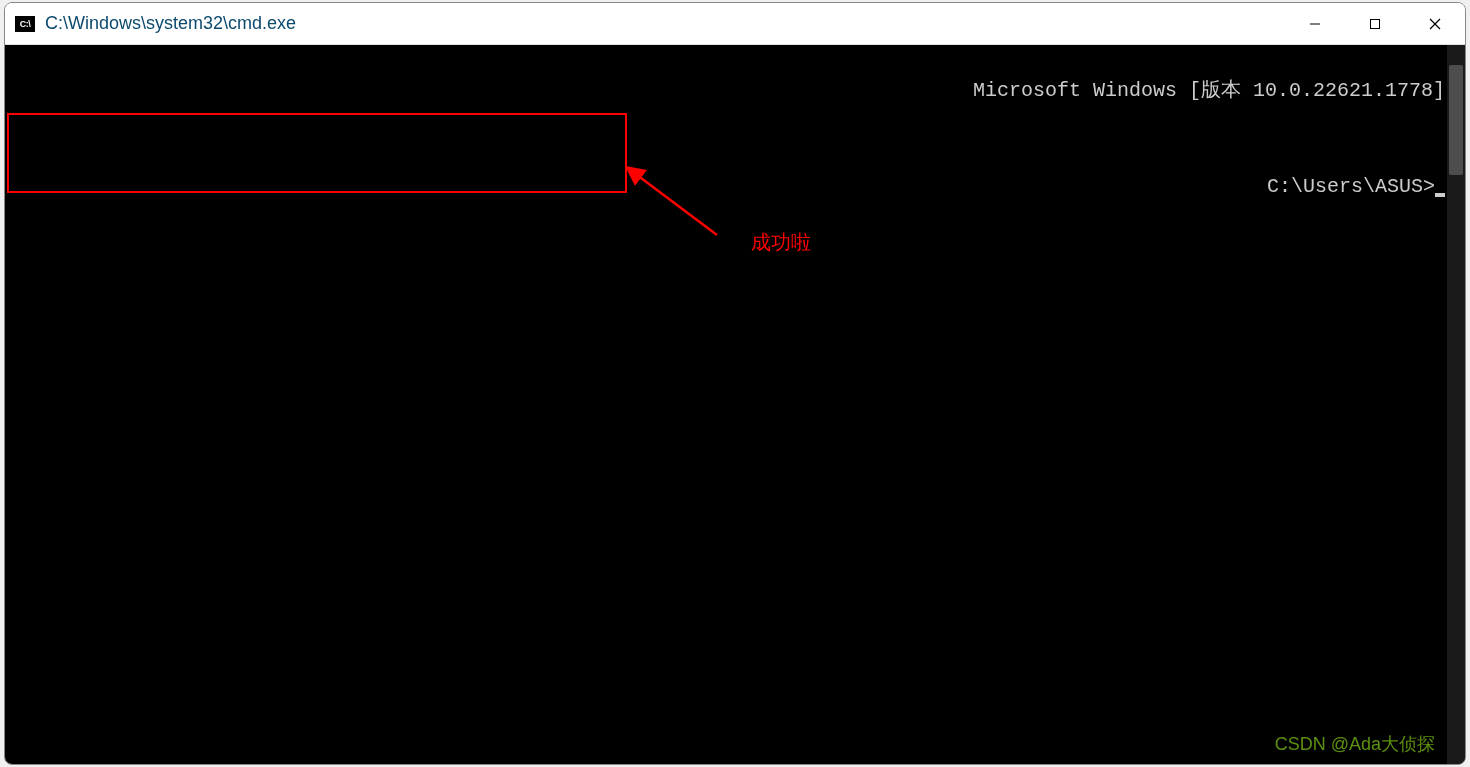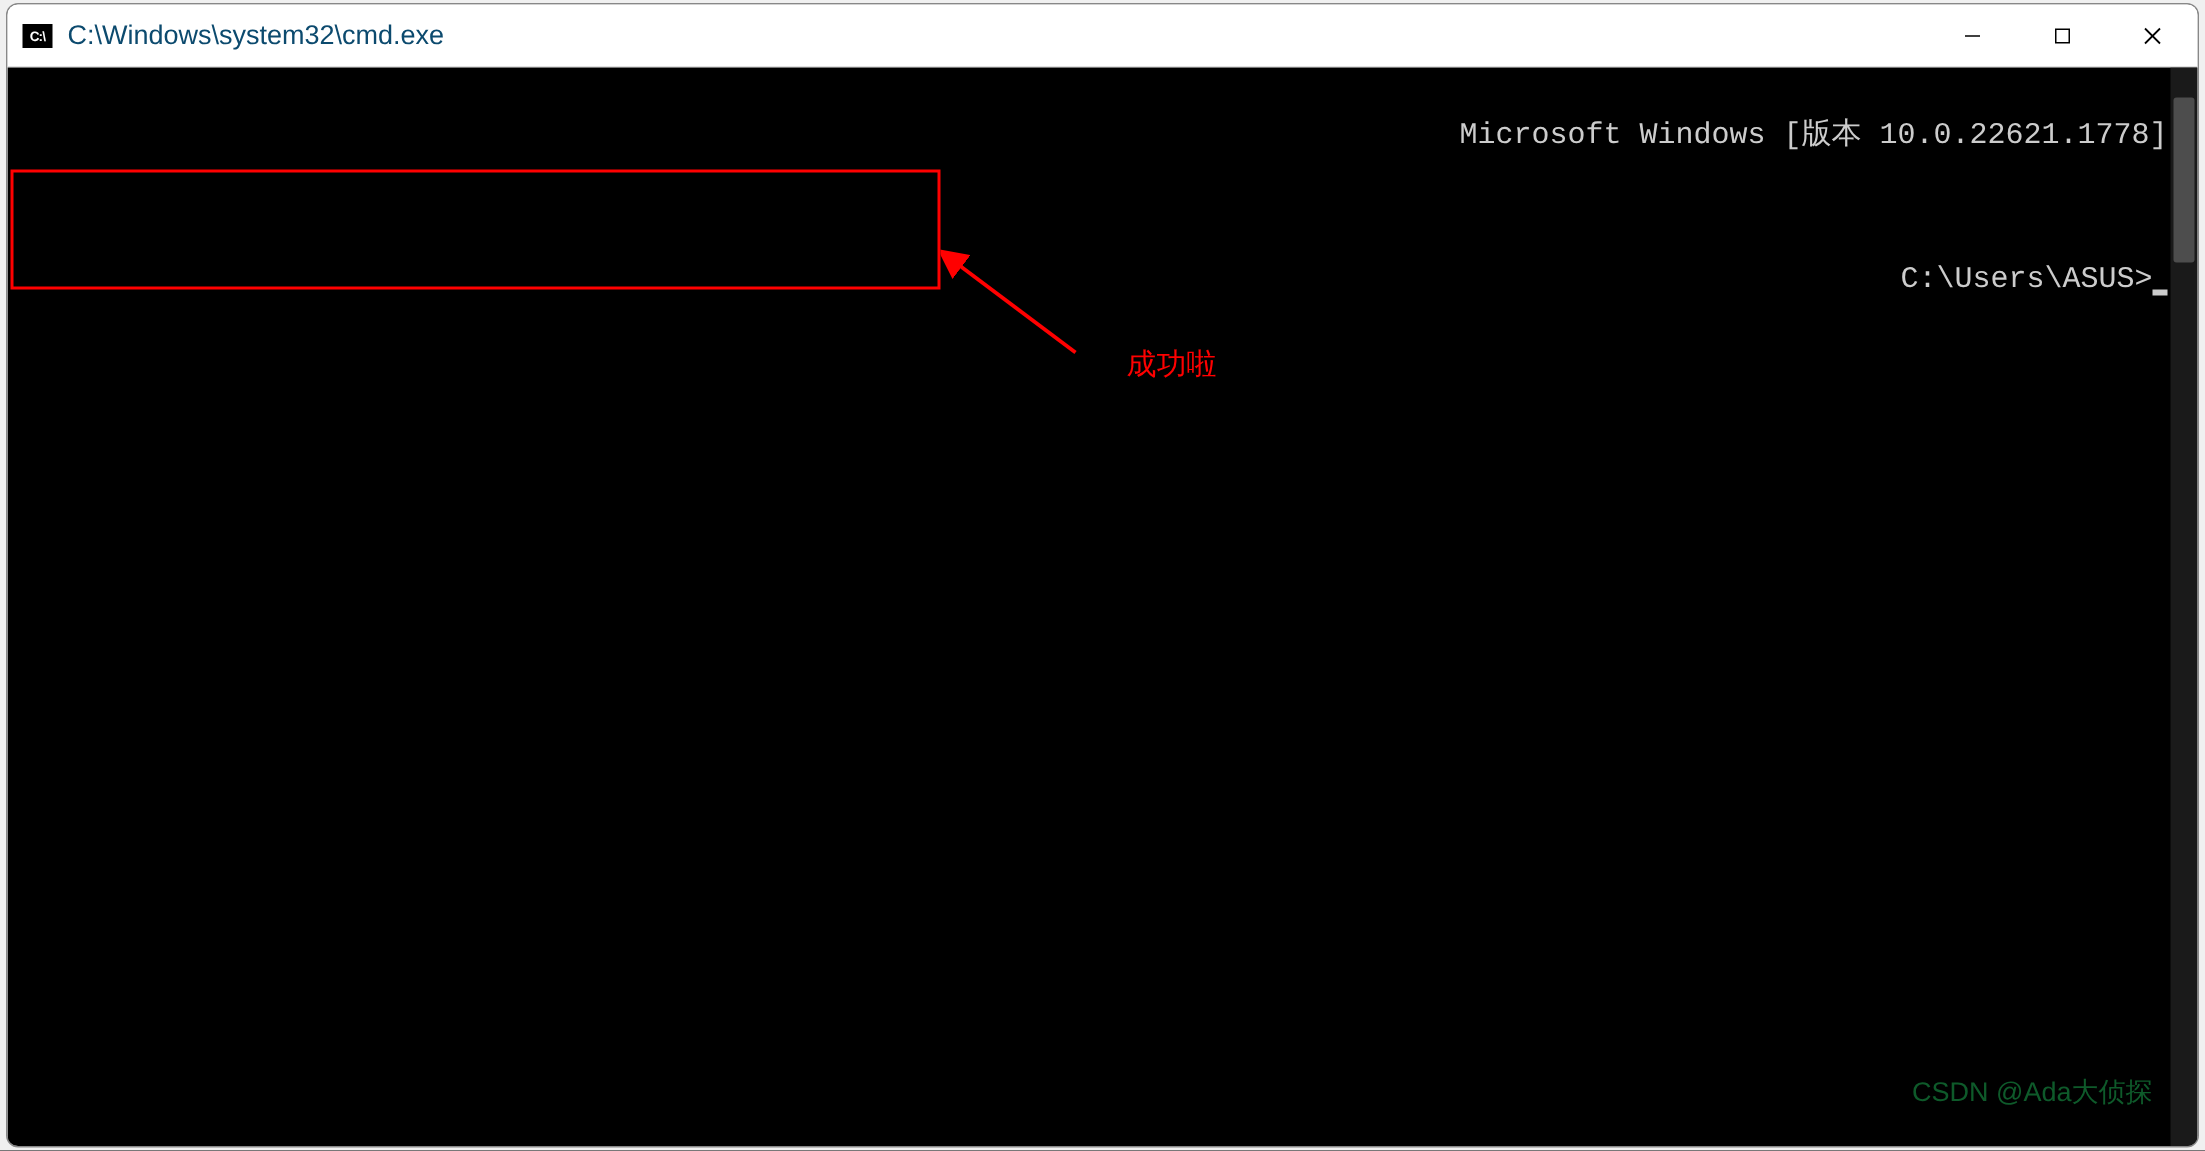--- a/index.html
+++ b/index.html
@@ -134,22 +134,22 @@
     .annotation-text {
       position: absolute;
       color: #ff0000;
       font-size: 20px;
       font-family: "Microsoft YaHei", sans-serif;
       pointer-events: none;
     }
     .watermark {
       position: absolute;
       right: 30px;
-      bottom: 24px;
-      color: #15803d;
+      bottom: 8px;
+      color: #84cc16;
       font-size: 18px;
       font-family: "Microsoft YaHei", Arial, sans-serif;
       opacity: 0.7;
       pointer-events: none;
     }
   </style>
 </head>
 <body>
 
 <div class="window">

